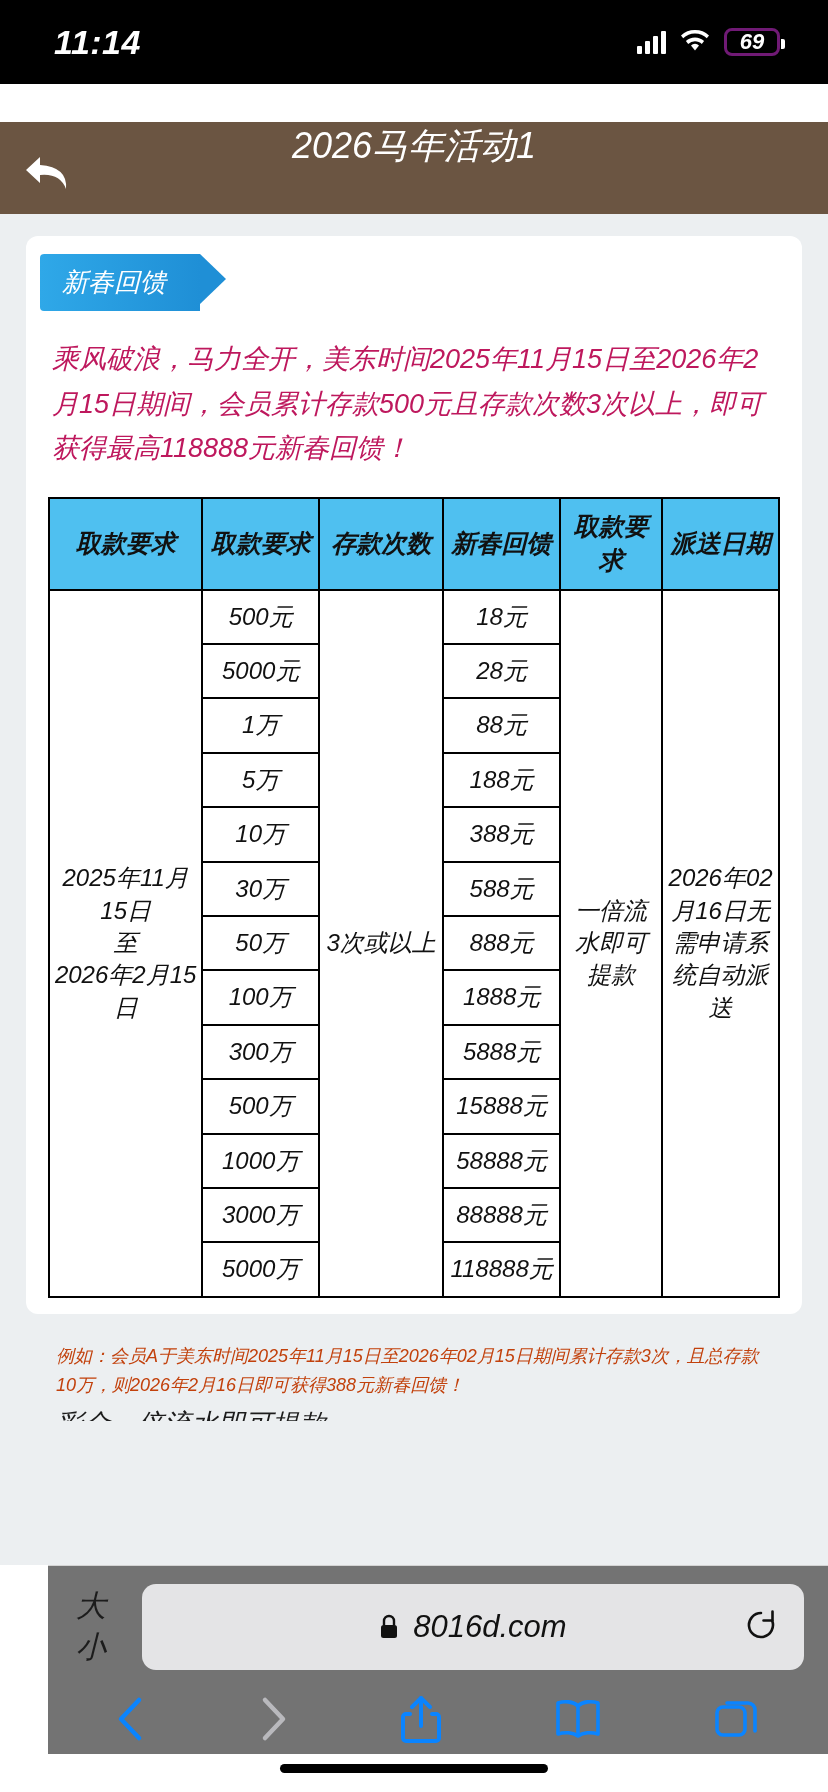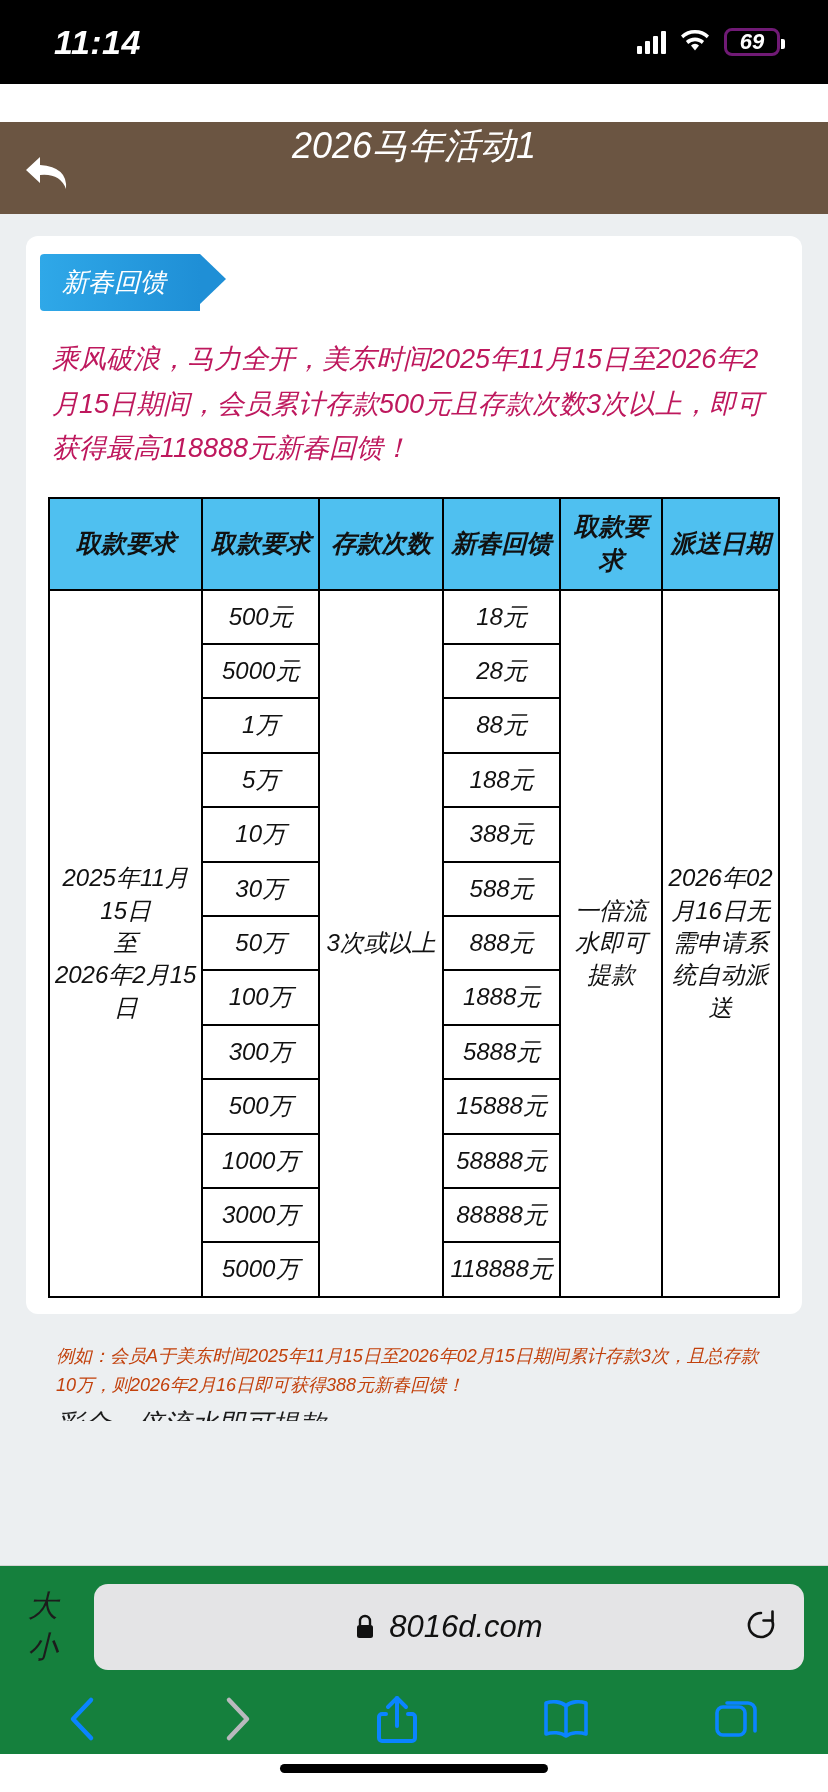--- a/index.html
+++ b/index.html
@@ -145,23 +145,24 @@
     font-size: 27px;
     line-height: 1.6;
     color: #1c1c1c;
     height: 18px;
     overflow: hidden;
   }
 
   
   .browser-bar {
     flex: 0 0 auto;
-    background: #15803d;
+    background: #737373;
     border-top: 1px solid #d4d4d4;
     padding: 18px 24px 0 24px;
+    margin-left: 48px;
   }
   .addr-row { display: flex; align-items: center; }
   .addr-left {
     font-size: 30px; color: #1c1c1c;
     width: 52px; text-align: left; padding-left: 4px;
   }
   .addr-field {
     flex: 1 1 auto;
     height: 86px;
     background: #e4e4e6;

